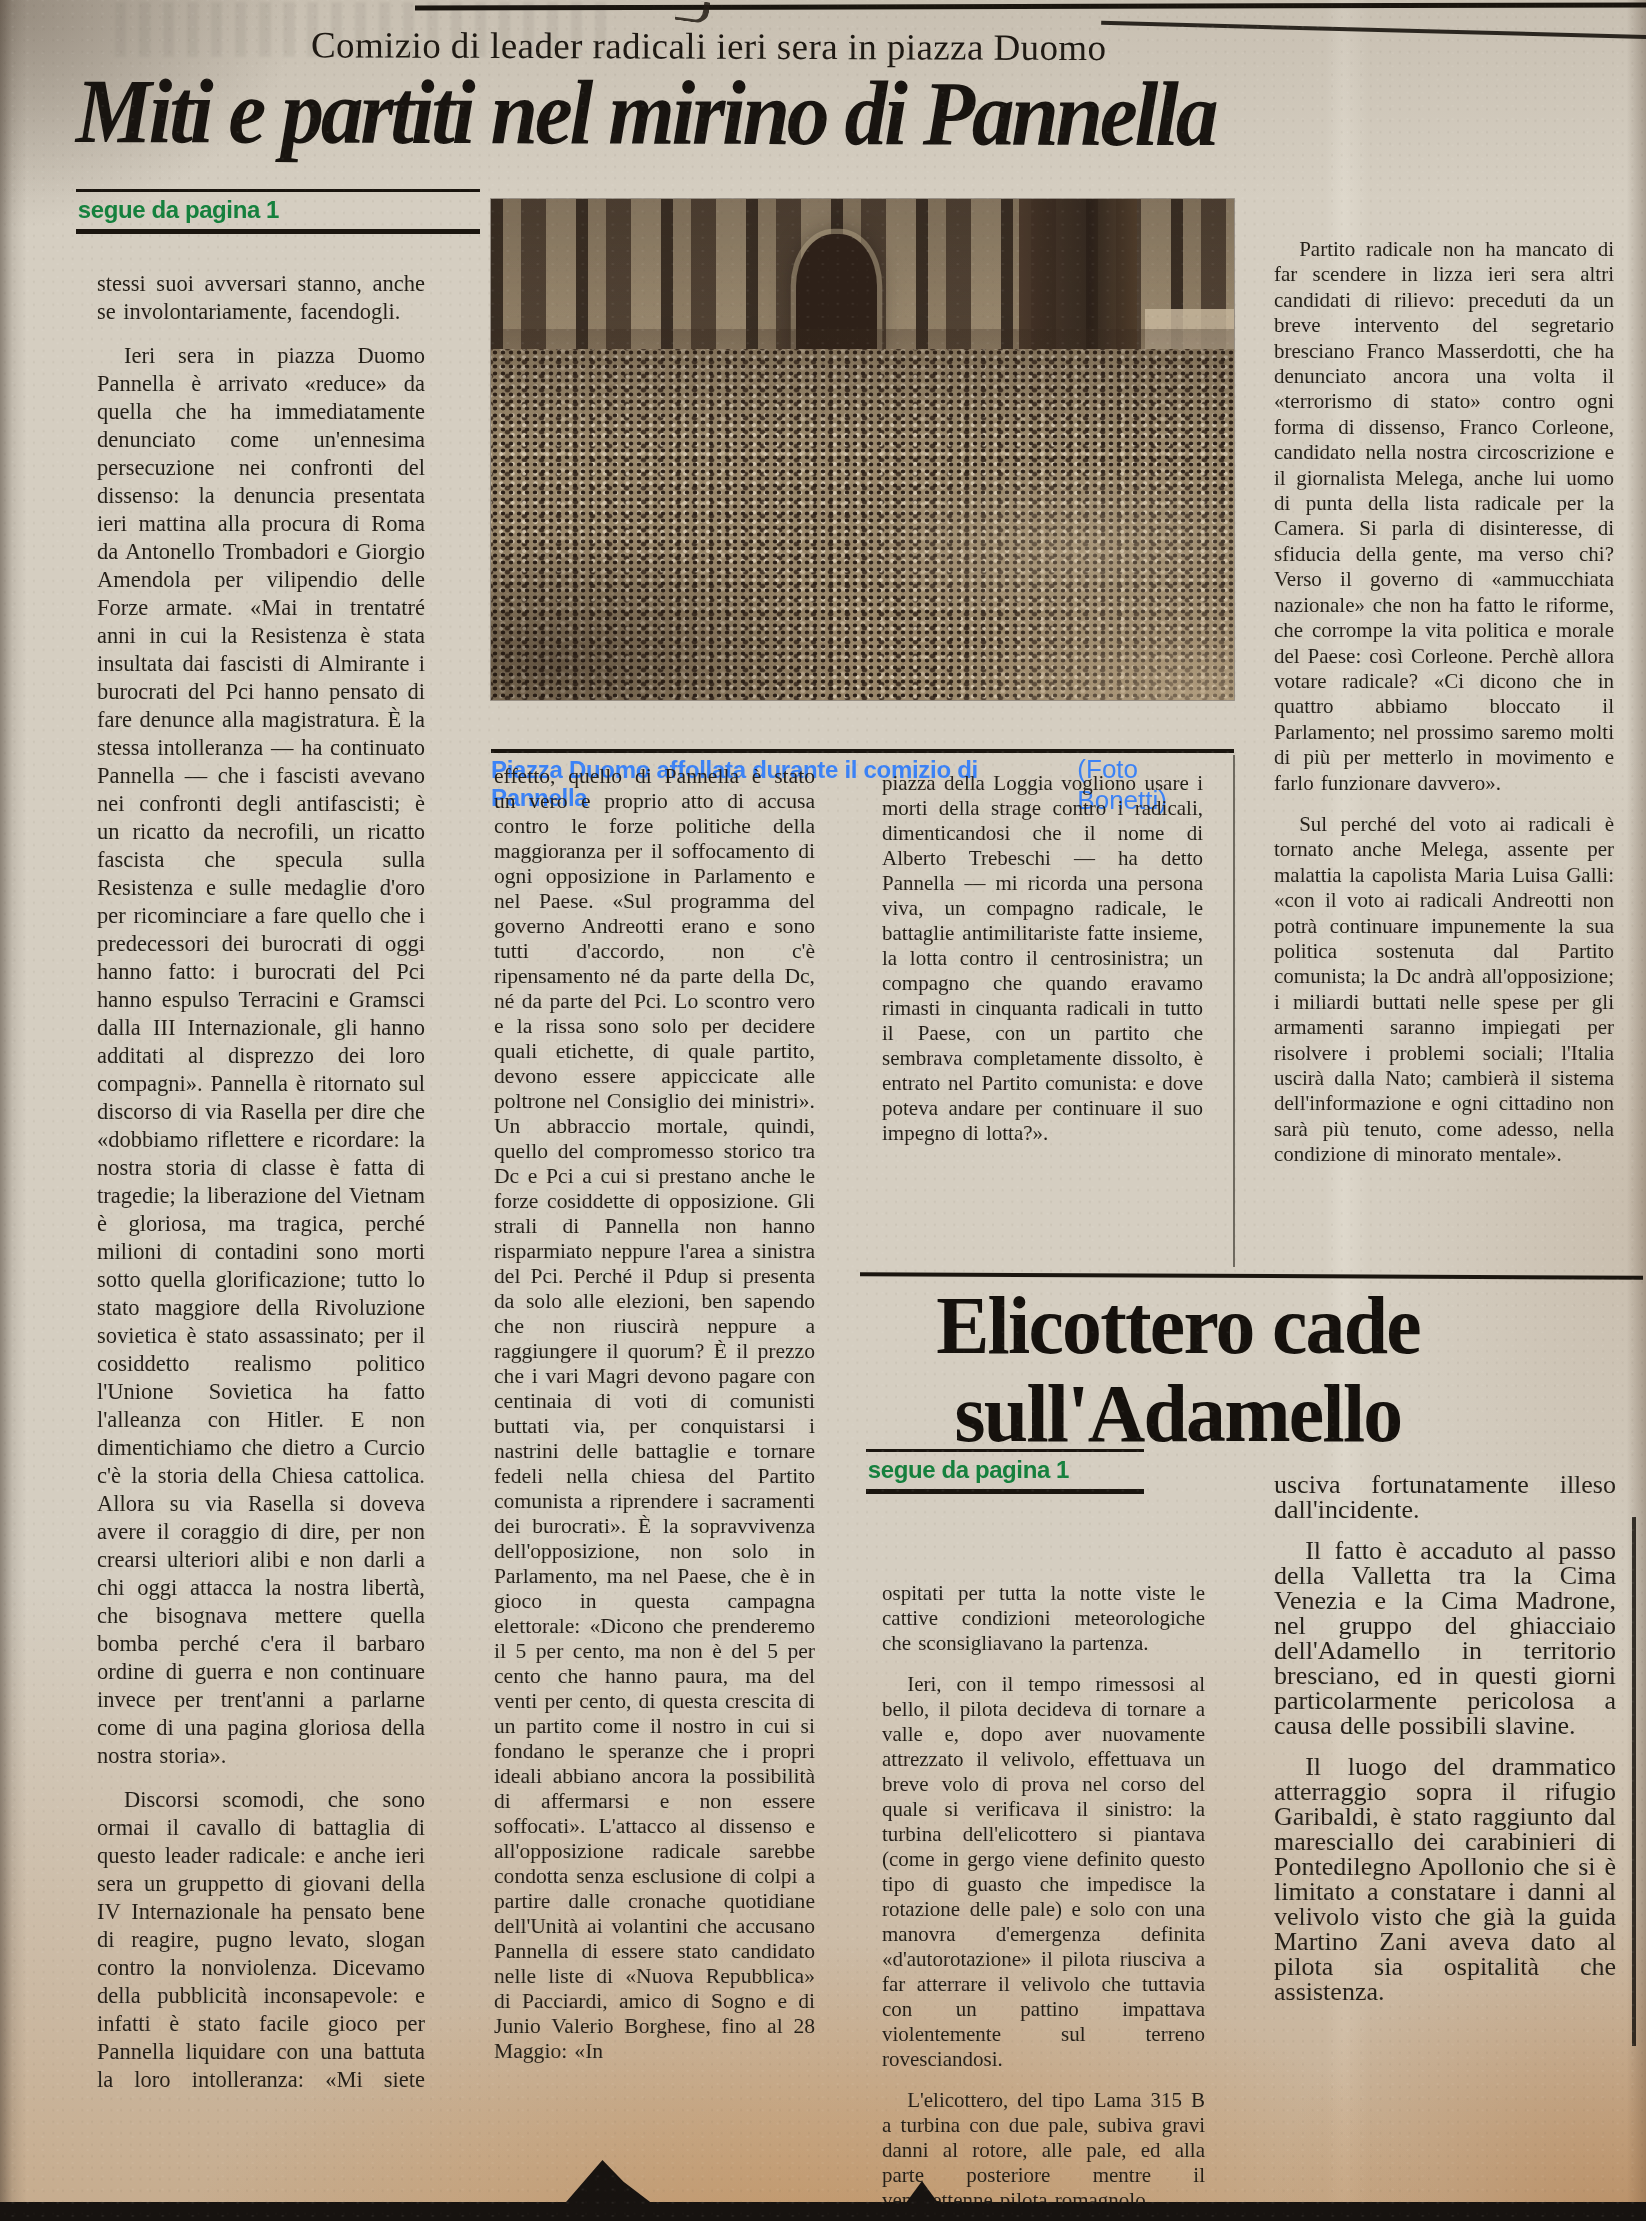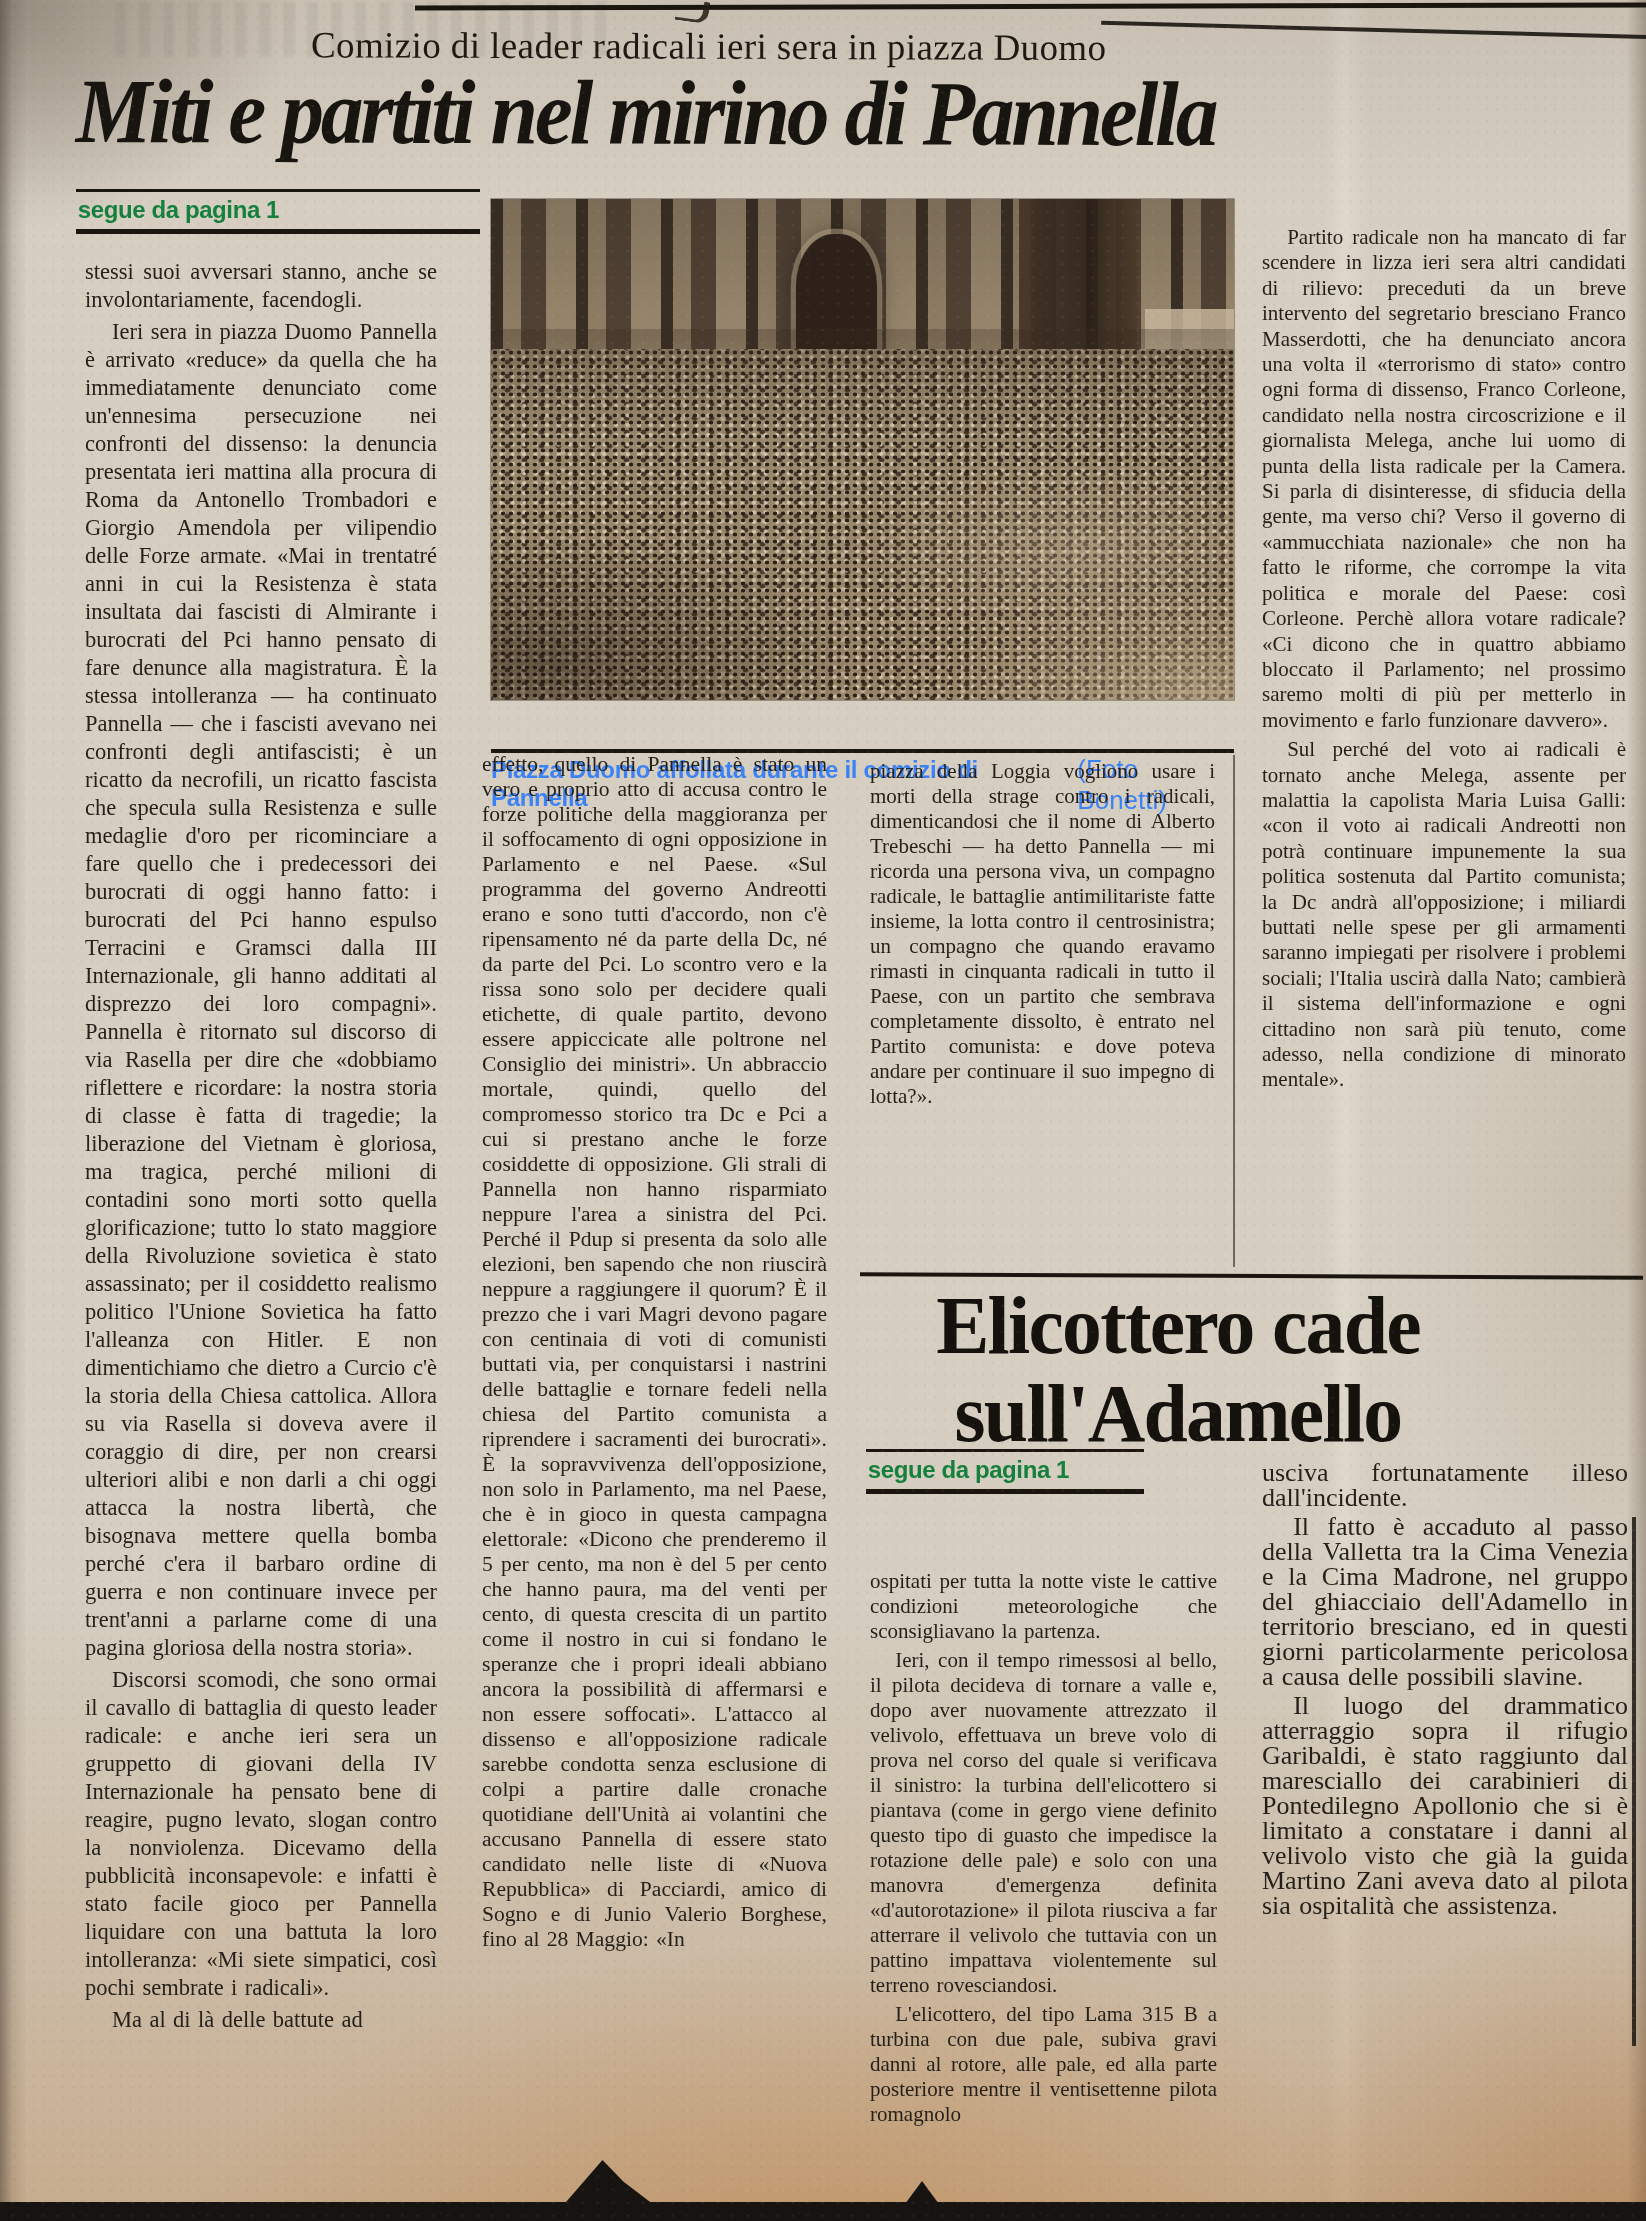--- a/index.html
+++ b/index.html
@@ -43,21 +43,21 @@
     letter-spacing:-3.5px;white-space:nowrap;color:#181410;transform:scaleX(.93) rotate(.15deg);transform-origin:left top;}
   .segue{position:absolute;font-family:"Liberation Sans",sans-serif;}
   .segue .r1{height:2.6px;background:#1a150f;}
   .segue .lbl{font-weight:bold;font-size:24px;letter-spacing:-0.4px;padding:4.4px 1.8px 5.3px 1.8px;color:#15803d;}
   .segue .r2{height:4.4px;background:#1a150f;}
   #segue1{left:76px;top:189px;width:404px;}
   #segue2{left:866px;top:1449px;width:278px;}
   
   .col{position:absolute;text-align:justify;color:#241f18;overflow:hidden;
     font-size:21.6px;line-height:25.6px;word-spacing:1.8px;}
-  .col p{margin:4px;}
+  .col p{margin:16px;}
   .col p + p{text-indent:1.2em;margin-top:0.9px;}
   .col.indent-first p:first-child{text-indent:1.2em;}
   #col1{left:81px;top:254px;width:360px;height:1844px;font-size:22.5px;line-height:28px;}
   #col2{left:478px;top:748px;width:353px;height:1363px;line-height:25px;}
   #col3top{left:866px;top:755px;width:353px;height:507px;font-size:21px;line-height:25px;}
   #col4top{left:1258px;top:221px;width:372px;height:1048px;font-size:21px;line-height:25.4px;}
   #col3bot{left:866px;top:1565px;width:355px;height:655px;font-size:21px;line-height:25px;}
   #col4bot{left:1258px;top:1456px;width:374px;height:706px;font-size:26px;line-height:25px;}
   #vrule-cols{left:1233px;top:755px;width:1.8px;height:512px;opacity:.55;}
   

